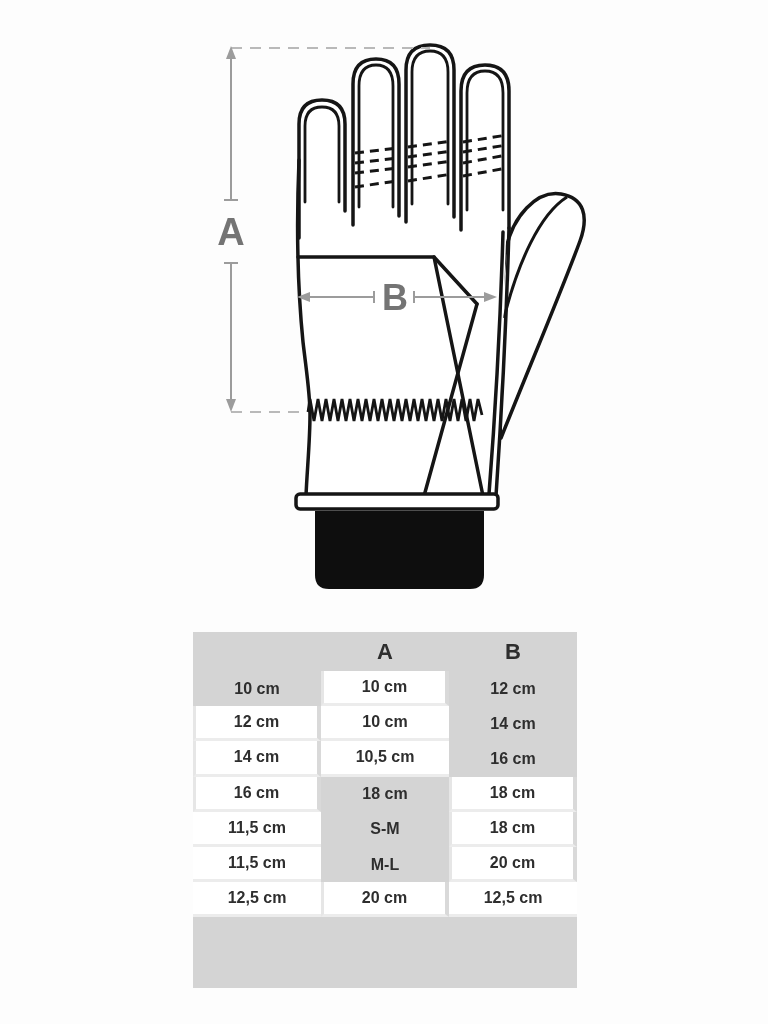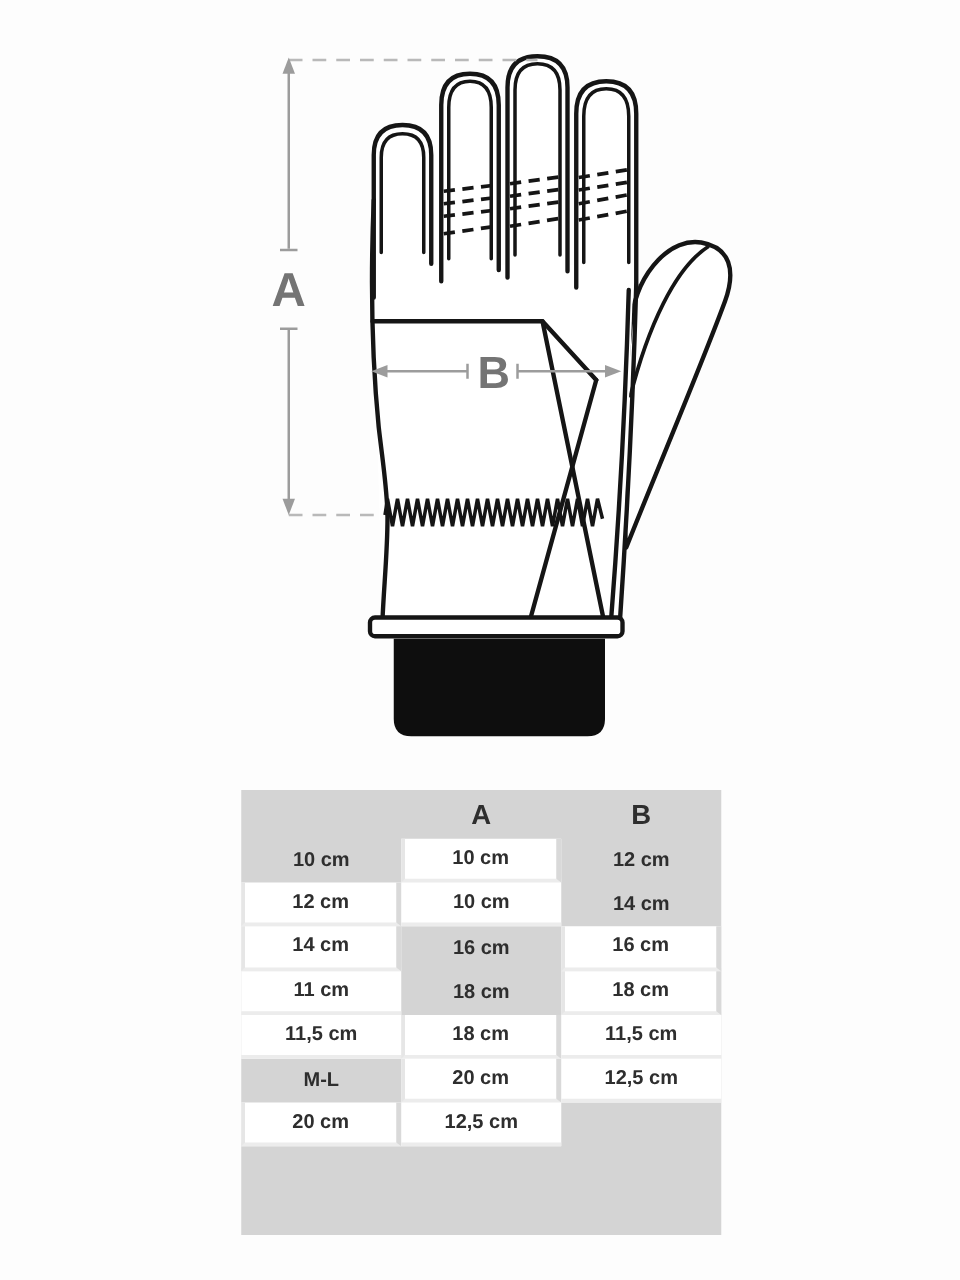--- a/index.html
+++ b/index.html
@@ -154,29 +154,30 @@
 
     <div class="cell lab">10 cm</div>
     <div class="cell val col-a">10 cm</div>
 
     <div class="cell lab">12 cm</div>
     <div class="cell val col-a">12 cm</div>
     <div class="cell val col-b">10 cm</div>
 
     <div class="cell lab">14 cm</div>
     <div class="cell val col-a">14 cm</div>
+    <div class="cell val col-b">10,5 cm</div>
 
     <div class="cell lab">16 cm</div>
     <div class="cell val col-a">16 cm</div>
-    <div class="cell val col-b">11 cm</div>
 
     <div class="cell lab">18 cm</div>
     <div class="cell val col-a">18 cm</div>
     <div class="cell val col-b">11,5 cm</div>
 
+    <div class="cell lab">S-M</div>
     <div class="cell val col-a">18 cm</div>
     <div class="cell val col-b">11,5 cm</div>
 
     <div class="cell lab">M-L</div>
     <div class="cell val col-a">20 cm</div>
     <div class="cell val col-b">12,5 cm</div>
 
     <div class="cell val col-a">20 cm</div>
     <div class="cell val col-b">12,5 cm</div>
 

